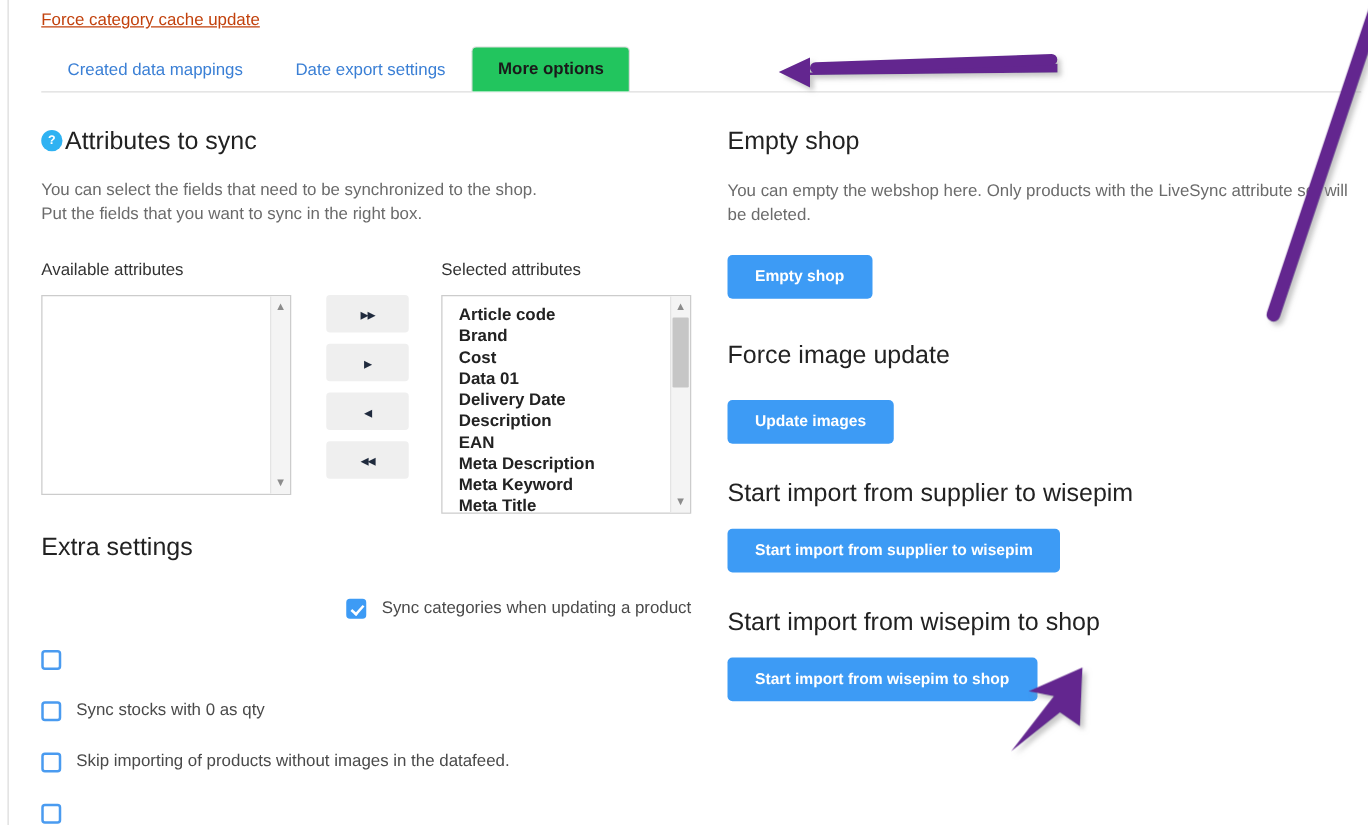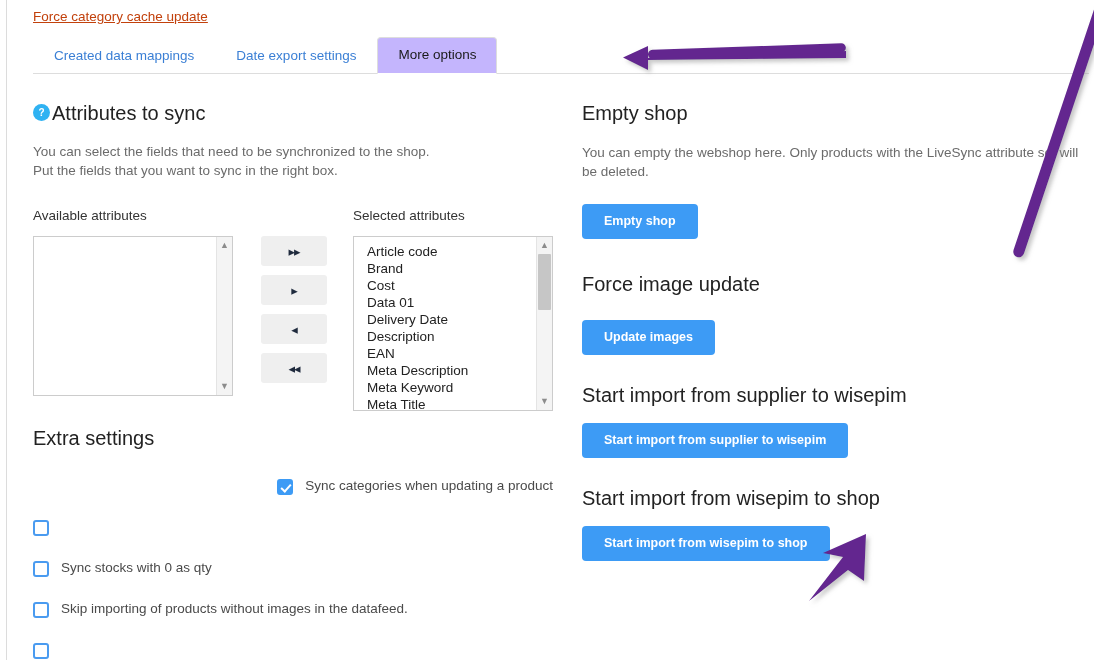--- a/index.html
+++ b/index.html
@@ -58,22 +58,22 @@
     white-space: nowrap;
     line-height: 16px;
     box-sizing: border-box;
     border: 1px solid transparent;
     border-bottom: none;
     position: relative;
     top: 1px;
   }
   .tab.active {
     color: #1a1a1a;
-    font-weight: normal;
-    background: #c4b5fd;
+    font-weight: bold;
+    background: #22c55e;
     border: 1px solid #dddddd;
     border-bottom: 1px solid #ffffff;
     border-top-left-radius: 4px;
     border-top-right-radius: 4px;
   }
 
   
   .col-left {
     position: absolute;
     left: 33px;
@@ -156,20 +156,21 @@
     flex: 1;
     padding: 6px 0 0 13px;
     overflow: hidden;
   }
   .list-items div {
     font-size: 13.5px;
     line-height: 17px;
     color: #222222;
     white-space: nowrap;
     cursor: pointer;
+    font-weight: bold;
   }
   .sbar {
     width: 15px;
     background: #f4f4f4;
     border-left: 1px solid #e4e4e4;
     position: relative;
     cursor: pointer;
   }
   .sbar .arr {
     position: absolute;

